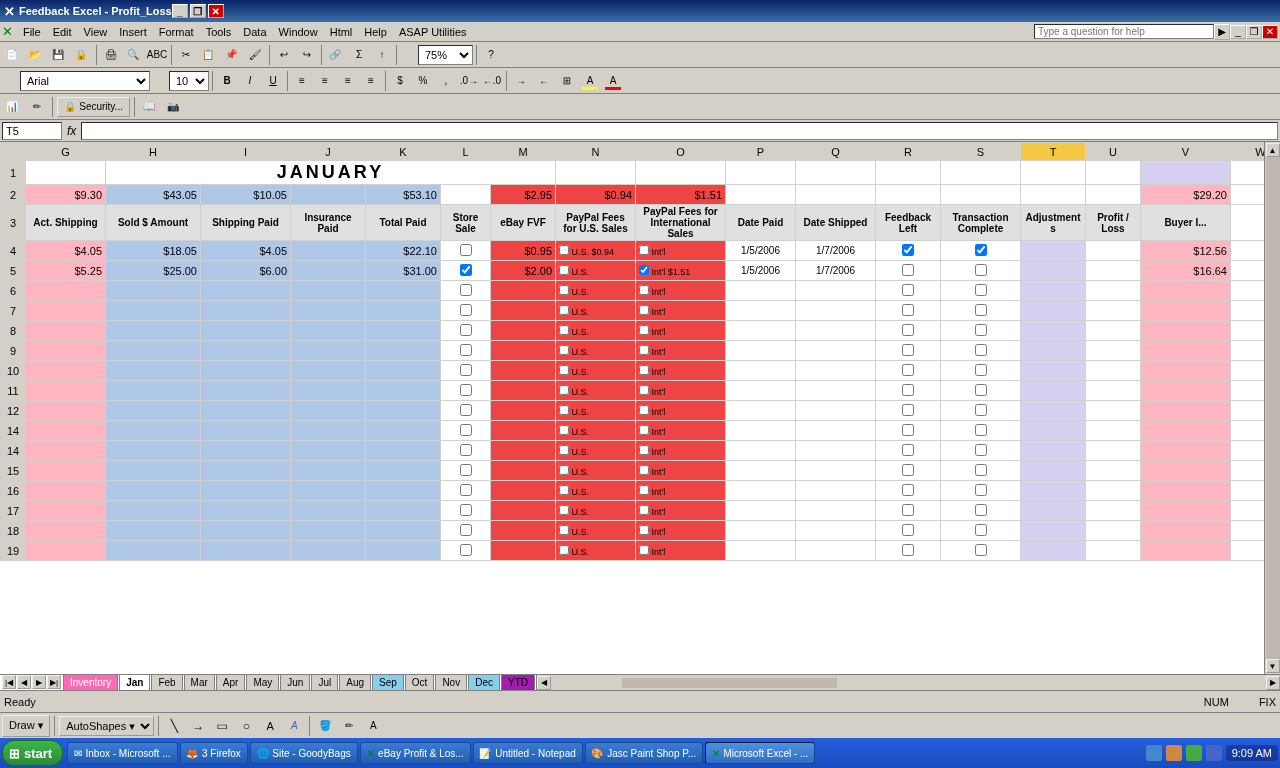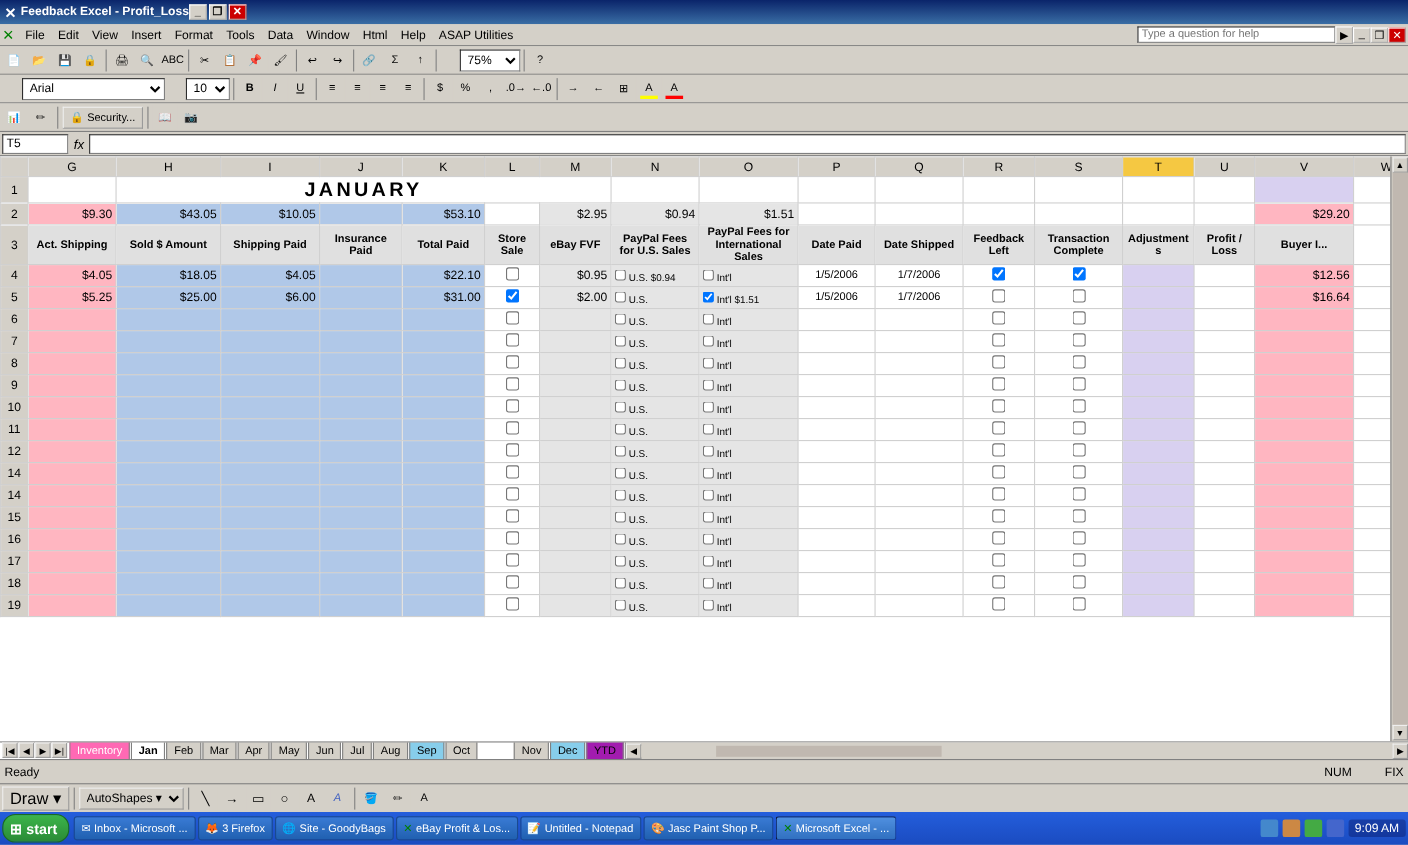--- a/index.html
+++ b/index.html
@@ -77,21 +77,21 @@
       text-align: center;
       font-size: 11px;
       width: 25px;
       border: 1px solid #808080;
     }
     .cell { height: 20px; font-size: 11px; }
     
     
     .bg-pink { background-color: #ffb6c1; }
     .bg-blue { background-color: #b0c8e8; }
-    .bg-lightblue { background-color: #e5e5e5; }
+    .bg-lightblue { background-color: #ef4444; }
     .bg-lavender { background-color: #d8d0f0; }
     .bg-white { background-color: #ffffff; }
     
     .cell-right { text-align: right; }
     .cell-center { text-align: center; }
     .january-cell { text-align: center; font-weight: bold; font-size: 16px; letter-spacing: 2px; background: white; }
     .tab {
       padding: 2px 8px;
       font-size: 10px;
       border: 1px solid #808080;
@@ -720,21 +720,21 @@
       <div class="tab active" style="background:white;padding:1px 6px;font-size:10px;border:1px solid #808080;border-bottom:none;cursor:pointer;height:16px;display:flex;align-items:center;margin-right:1px;font-weight:bold;">Jan</div>
       <div class="tab" style="background:#d4d0c8;padding:1px 6px;font-size:10px;border:1px solid #808080;border-bottom:none;cursor:pointer;height:16px;display:flex;align-items:center;margin-right:1px;">Feb</div>
       <div class="tab" style="background:#d4d0c8;padding:1px 6px;font-size:10px;border:1px solid #808080;border-bottom:none;cursor:pointer;height:16px;display:flex;align-items:center;margin-right:1px;">Mar</div>
       <div class="tab" style="background:#d4d0c8;padding:1px 6px;font-size:10px;border:1px solid #808080;border-bottom:none;cursor:pointer;height:16px;display:flex;align-items:center;margin-right:1px;">Apr</div>
       <div class="tab" style="background:#d4d0c8;padding:1px 6px;font-size:10px;border:1px solid #808080;border-bottom:none;cursor:pointer;height:16px;display:flex;align-items:center;margin-right:1px;">May</div>
       <div class="tab" style="background:#d4d0c8;padding:1px 6px;font-size:10px;border:1px solid #808080;border-bottom:none;cursor:pointer;height:16px;display:flex;align-items:center;margin-right:1px;">Jun</div>
       <div class="tab" style="background:#d4d0c8;padding:1px 6px;font-size:10px;border:1px solid #808080;border-bottom:none;cursor:pointer;height:16px;display:flex;align-items:center;margin-right:1px;">Jul</div>
       <div class="tab" style="background:#d4d0c8;padding:1px 6px;font-size:10px;border:1px solid #808080;border-bottom:none;cursor:pointer;height:16px;display:flex;align-items:center;margin-right:1px;">Aug</div>
       <div class="tab" style="background:#87ceeb;padding:1px 6px;font-size:10px;border:1px solid #808080;border-bottom:none;cursor:pointer;height:16px;display:flex;align-items:center;margin-right:1px;">Sep</div>
       <div class="tab" style="background:#d4d0c8;padding:1px 6px;font-size:10px;border:1px solid #808080;border-bottom:none;cursor:pointer;height:16px;display:flex;align-items:center;margin-right:1px;">Oct</div>
-      <div class="tab" style="background:#d4d0c8;padding:1px 6px;font-size:10px;border:1px solid #808080;border-bottom:none;cursor:pointer;height:16px;display:flex;align-items:center;margin-right:1px;margin-left:32px;">Nov</div>
+      <div class="tab" style="background:#d4d0c8;padding:1px 6px;font-size:10px;border:1px solid #808080;border-bottom:none;cursor:pointer;height:16px;display:flex;align-items:center;margin-right:1px;">Nov</div>
       <div class="tab" style="background:#87ceeb;padding:1px 6px;font-size:10px;border:1px solid #808080;border-bottom:none;cursor:pointer;height:16px;display:flex;align-items:center;margin-right:1px;">Dec</div>
       <div class="tab" style="background:#a21caf;padding:1px 6px;font-size:10px;border:1px solid #808080;border-bottom:none;cursor:pointer;height:16px;display:flex;align-items:center;margin-right:1px;">YTD</div>
     </div>
 
     <div style="flex:1;background:#d4d0c8;border-left:1px solid #808080;display:flex;align-items:center;">
       <div style="width:14px;height:14px;background:#d4d0c8;border:1px outset;display:flex;align-items:center;justify-content:center;font-size:8px;cursor:pointer;">◀</div>
       <div style="flex:1;height:10px;background:#d4d0c8;">
         <div style="width:30%;height:10px;background:#c0b8b0;margin-left:10%;"></div>
       </div>
       <div style="width:14px;height:14px;background:#d4d0c8;border:1px outset;display:flex;align-items:center;justify-content:center;font-size:8px;cursor:pointer;">▶</div>
@@ -744,21 +744,21 @@
 
 <div class="status-bar">
   <span>Ready</span>
   <div class="status-right">
     <span style="margin-right:20px;">NUM</span>
     <span>FIX</span>
   </div>
 </div>
 
 <div class="draw-toolbar">
-  <button style="height:22px;padding:0 6px;background:#d4d0c8;border:1px outset;font-size:15px;cursor:pointer;">Draw ▾</button>
+  <button style="height:22px;padding:0 6px;background:#d4d0c8;border:1px outset;font-size:11px;cursor:pointer;">Draw ▾</button>
   <div class="tb-sep"></div>
   <select style="height:20px;border:1px outset;background:#d4d0c8;font-size:11px;padding:0 2px;"><option>AutoShapes ▾</option></select>
   <div class="tb-sep"></div>
   <div class="tb-btn" style="font-size:12px;">╲</div>
   <div class="tb-btn" style="font-size:12px;">→</div>
   <div class="tb-btn" style="font-size:12px;">▭</div>
   <div class="tb-btn" style="font-size:12px;">○</div>
   <div class="tb-btn" style="font-size:11px;">A</div>
   <div class="tb-btn" style="font-size:10px; font-style:italic; color:#4060c0;">A</div>
   <div class="tb-sep"></div>

